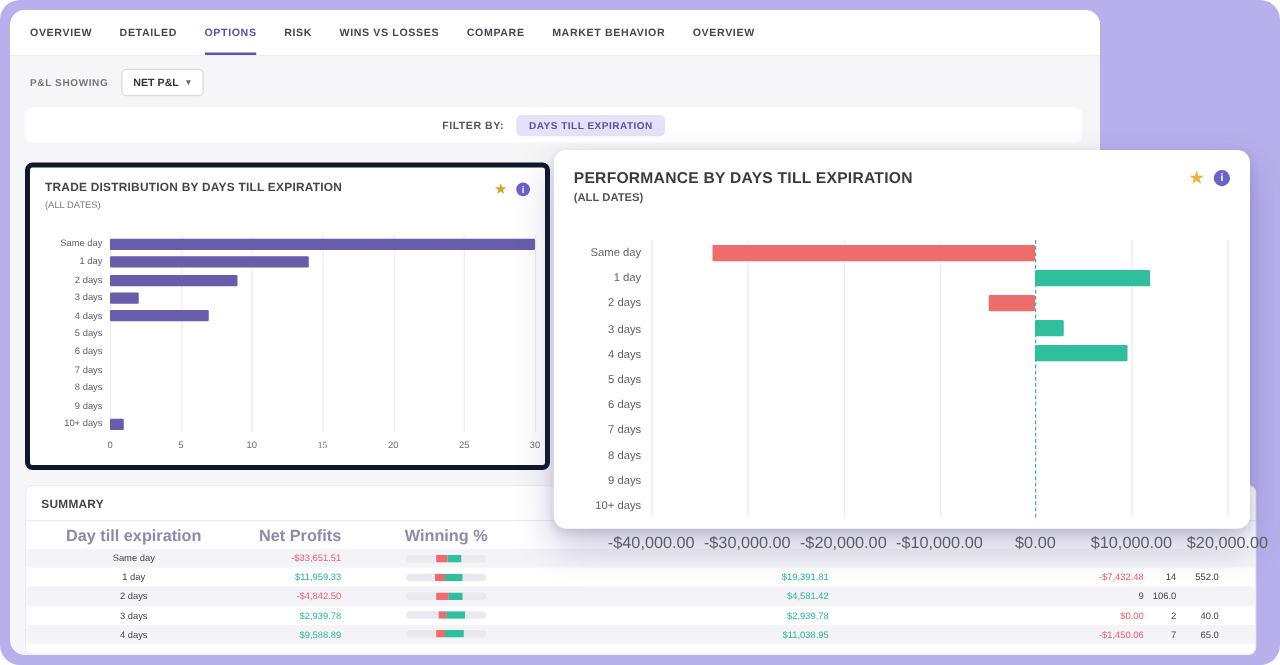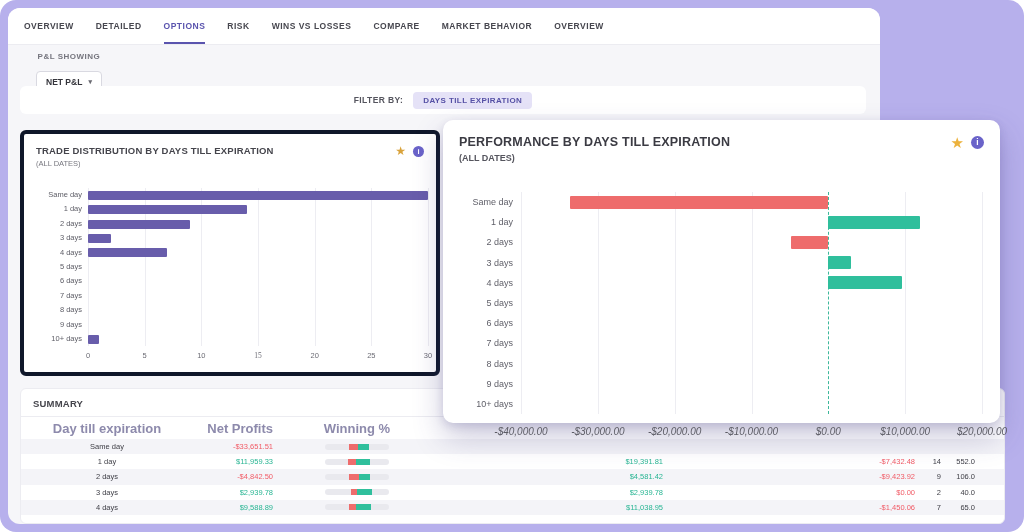--- a/index.html
+++ b/index.html
@@ -5,21 +5,21 @@
   * { margin:0; padding:0; box-sizing:border-box; }
   body { background:#fff; font-family:"Liberation Sans", sans-serif; }
   .frame { position:relative; width:1024px; height:532px; background:#b7b0ec; border-radius:16px; overflow:hidden; }
 
   
   .app { position:absolute; left:8px; top:8px; width:872px; height:516px; background:#f6f6f9; border-radius:12px; overflow:hidden; z-index:1; }
   .tabbar { position:absolute; left:0; top:0; width:100%; height:37px; background:#fff; border-bottom:1px solid #ececf1; display:flex; align-items:stretch; padding:0 16px; gap:22px; }
   .tab { font-size:8.5px; font-weight:bold; letter-spacing:.5px; color:#47474f; line-height:37px; cursor:pointer; white-space:nowrap; }
   .tab.active { color:#5a54ae; border-bottom:2px solid #5a54ae; }
 
-  .pnl-row { position:absolute; left:28px; top:44px; height:28px; display:flex; align-items:center; gap:10px;flex-direction:column; }
+  .pnl-row { position:absolute; left:16px; top:44px; height:28px; display:flex; align-items:center; gap:10px; }
   .pnl-label { font-size:8px; font-weight:bold; letter-spacing:.5px; color:#75757e; }
   .pnl-select { display:flex; align-items:center; gap:6px; background:#fff; border:1px solid #d9d9e1; border-radius:4px; padding:5px 9px; font-size:8.5px; font-weight:bold; color:#34343b; font-family:inherit; cursor:pointer; }
   .caret { font-size:7px; color:#6a6a72; }
 
   .filter-bar { position:absolute; left:12px; top:78px; width:846px; height:28px; background:#fff; border-radius:6px; display:flex; align-items:center; justify-content:center; gap:10px; }
   .filter-label { font-size:8.5px; font-weight:bold; letter-spacing:.4px; color:#55555e; }
   .filter-chip { font-size:8px; font-weight:bold; letter-spacing:.4px; color:#5550a5; background:#e5e2f7; border-radius:4px; padding:4px 10px; cursor:pointer; }
 
   .card { background:#fff; border-radius:6px; }
   .card-head { display:flex; justify-content:space-between; align-items:flex-start; }
@@ -57,21 +57,21 @@
   .perf-card { position:absolute; left:443px; top:120px; width:557px; height:303px; border-radius:10px; z-index:5;
                box-shadow:0 14px 30px rgba(70,60,130,.28), 0 3px 8px rgba(70,60,130,.16); }
   .perf-card .card-head { padding:15px 16px 0 16px; }
   .perf-title { font-size:12.5px; font-weight:bold; color:#3b3b43; letter-spacing:.2px; }
   .perf-sub { font-size:9px; font-weight:bold; color:#55555e; margin-top:4px; }
   .perf-card .star { font-size:15px; color:#ecb23d; line-height:15px; }
   .perf-card .info { width:13px; height:13px; line-height:13px; font-size:8.5px; }
   .perf-chart { position:absolute; left:14px; top:72px; width:525px; height:250px; }
   .perf-cat { position:absolute; left:0; width:56px; text-align:right; font-size:9px; color:#5f5f68; }
   .perf-bar { position:absolute; height:13px; border-radius:1px; }
-  .perf-tick { position:absolute; width:80px; text-align:center; font-size:10px; color:#5c5c65;font-style:italic; }
+  .perf-tick { position:absolute; width:80px; text-align:center; font-size:13px; color:#5c5c65; }
   .zline { position:absolute; top:0; width:0; border-left:1px dashed #3db79a; }
 </style>
 </head>
 <body>
 
 <div class="frame">
 
   <div class="app">
     <div class="tabbar" id="tabbar">
         <span class="tab">OVERVIEW</span>
@@ -187,21 +187,20 @@
         <div class="srow striped">
           <div class="cell c-center">2 days</div>
           <div class="cell c-right neg">-$4,842.50</div>
           <div class="cell c-center">
             <div class="winbar">
               <div class="seg" style="left: 38%; width: 15%; background: rgb(238, 108, 108);"></div>
               <div class="seg" style="left: 53%; width: 17%; background: rgb(47, 191, 156);"></div>
             </div>
           </div>
           <div class="cell c-right pos">$4,581.42</div>
-          <div class="cell c-right neg">-$9,423.92</div>
           <div class="cell c-right">9</div>
           <div class="cell c-right">106.0</div>
         </div>
         <div class="srow">
           <div class="cell c-center">3 days</div>
           <div class="cell c-right pos">$2,939.78</div>
           <div class="cell c-center">
             <div class="winbar">
               <div class="seg" style="left: 40%; width: 10%; background: rgb(238, 108, 108);"></div>
               <div class="seg" style="left: 50%; width: 24%; background: rgb(47, 191, 156);"></div>

